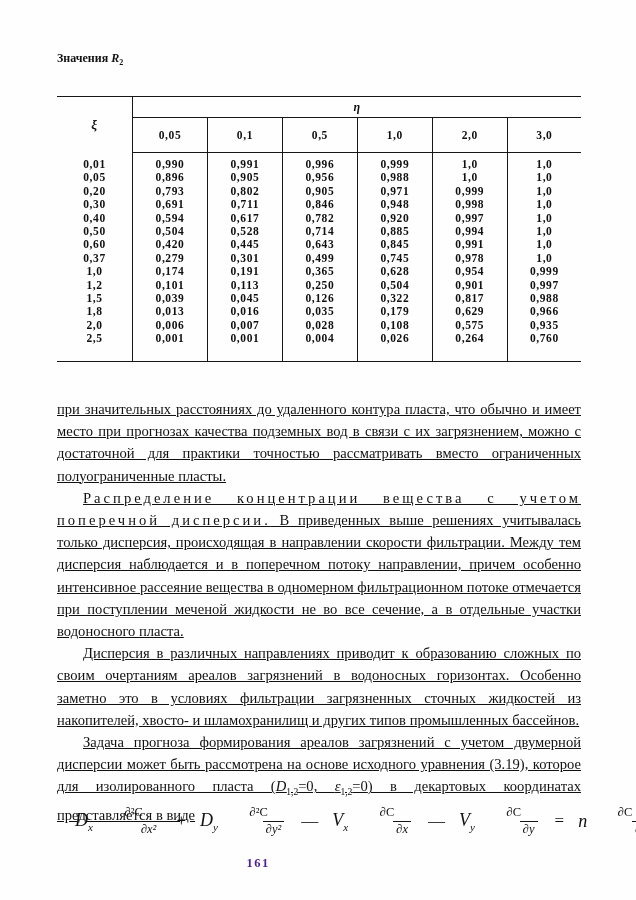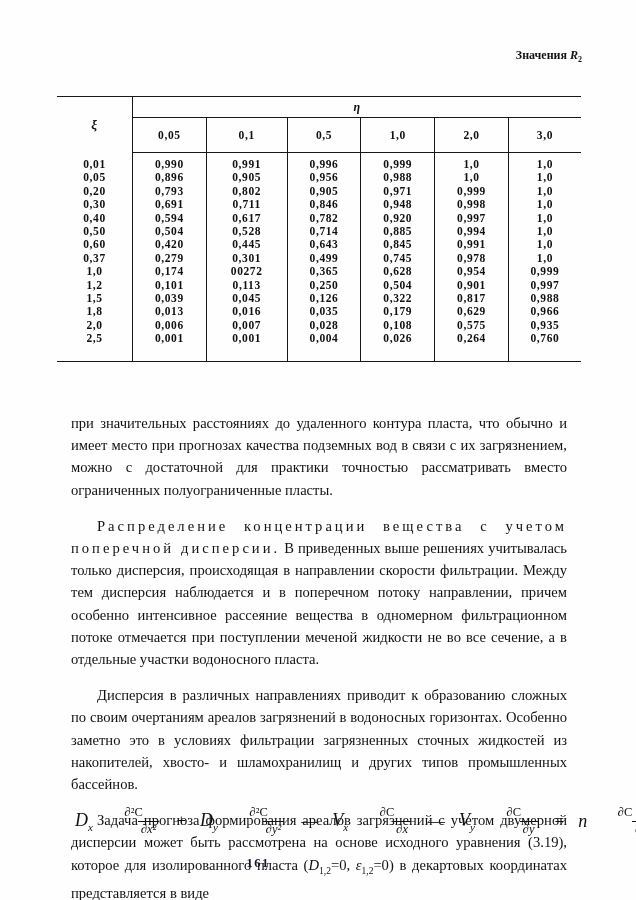--- a/index.html
+++ b/index.html
@@ -39,23 +39,22 @@
     line-height: 16px;
   }
   .caption-line1 .num {
     letter-spacing: 0;
     font-weight: bold;
   }
   .caption-line2 {
     font-size: 12px;
     font-weight: bold;
     color: #121212;
-    line-height: 16px;
+    line-height: 22px;
     margin-top: 3px;
-    text-align: right;
   }
   .caption-line2 .mathvar {
     font-style: italic;
     font-weight: bold;
   }
   .caption-line2 sub {
     font-size: 8px;
     font-style: normal;
     font-weight: bold;
   }
@@ -128,21 +127,21 @@
   .body-text {
     position: absolute;
     left: 57px;
     top: 398px;
     width: 524px;
     font-size: 14.6px;
     line-height: 22.2px;
     text-align: justify;
     color: #111111;
   }
-  .para { margin: 14px; text-indent: 0; }
+  .para { margin: 0; text-indent: 0; text-decoration: underline; }
   .para + .para { margin-top: 0px; }
   .indent { text-indent: 26px; }
   .spaced {
     letter-spacing: 3.0px;
   }
   .mathvar {
     font-style: italic;
   }
   .mathvar sub, .subsc {
     font-size: 9.5px;
@@ -211,21 +210,21 @@
   
   .page-number {
     position: absolute;
     left: 0;
     top: 856px;
     width: 516px;
     text-align: center;
     font-size: 12.5px;
     font-weight: bold;
     letter-spacing: 1.5px;
-    color: #0f172a;
+    color: #4c1d95;
   }
 </style>
 </head>
 <body>
 
 <div class="page">
 
   <div class="table-caption">
     <div class="caption-line2">
       <span>Значения</span>&nbsp;<span class="mathvar">R</span><sub>2</sub>
@@ -317,21 +316,21 @@
           <td class="cell vsep">0,279</td>
           <td class="cell vsep">0,301</td>
           <td class="cell vsep">0,499</td>
           <td class="cell vsep">0,745</td>
           <td class="cell vsep">0,978</td>
           <td class="cell vsep">1,0</td>
         </tr>
         <tr>
           <td class="cell">1,0</td>
           <td class="cell vsep">0,174</td>
-          <td class="cell vsep">00272</td>
+          <td class="cell vsep">0,191</td>
           <td class="cell vsep">0,365</td>
           <td class="cell vsep">0,628</td>
           <td class="cell vsep">0,954</td>
           <td class="cell vsep">0,999</td>
         </tr>
         <tr>
           <td class="cell">1,2</td>
           <td class="cell vsep">0,101</td>
           <td class="cell vsep">0,113</td>
           <td class="cell vsep">0,250</td>

